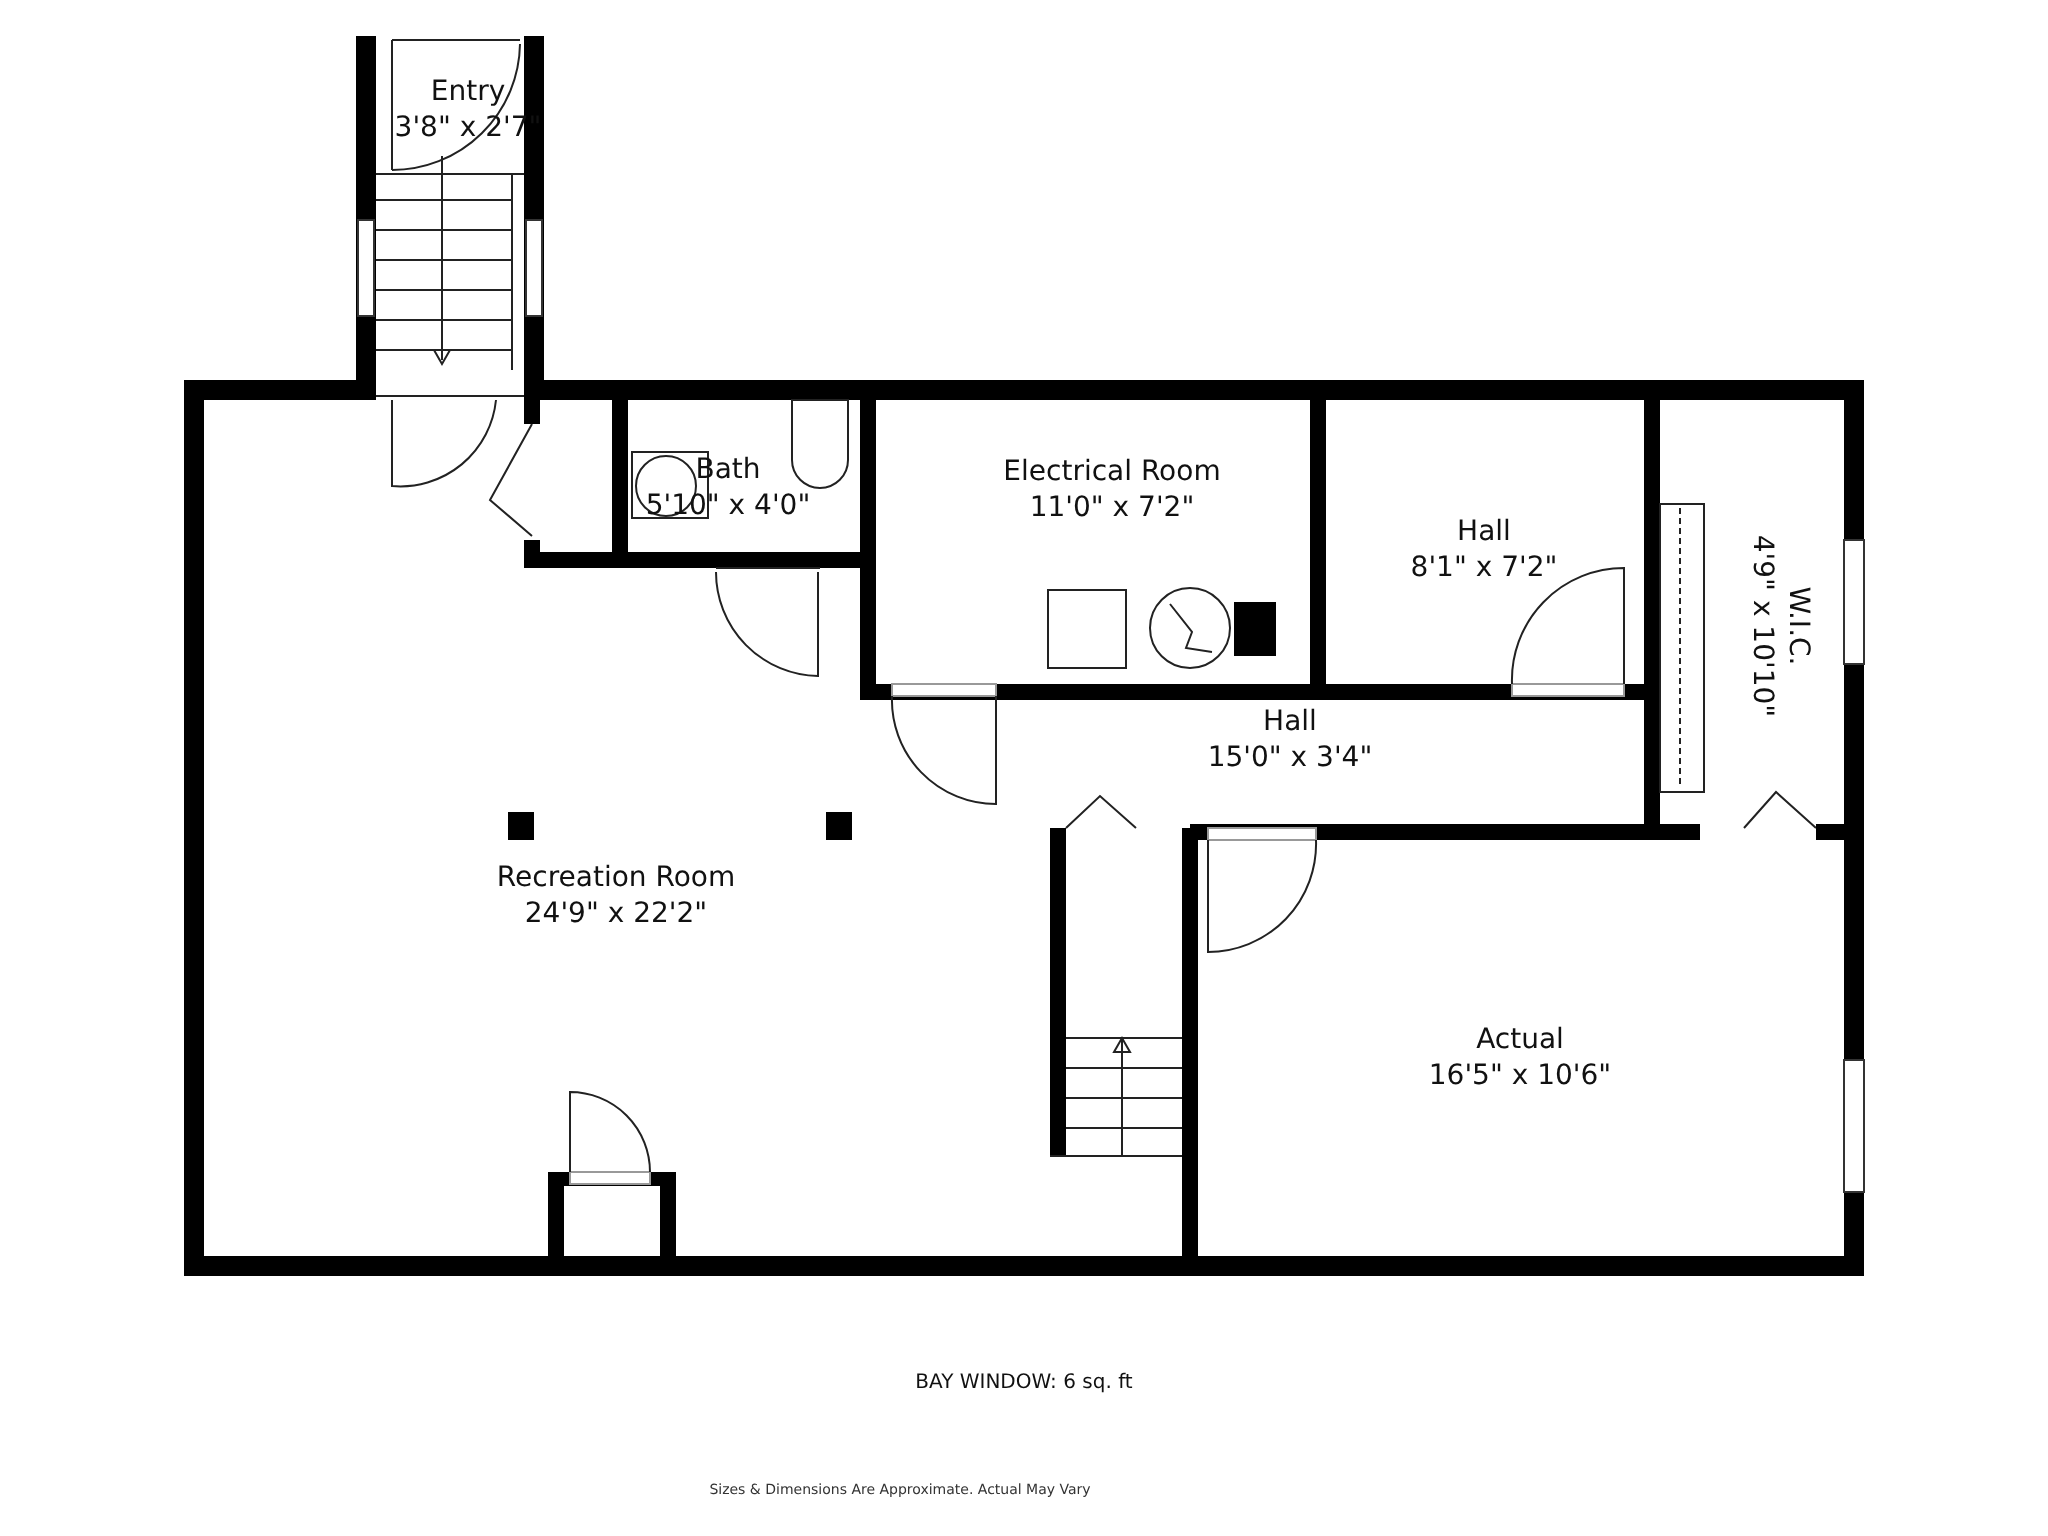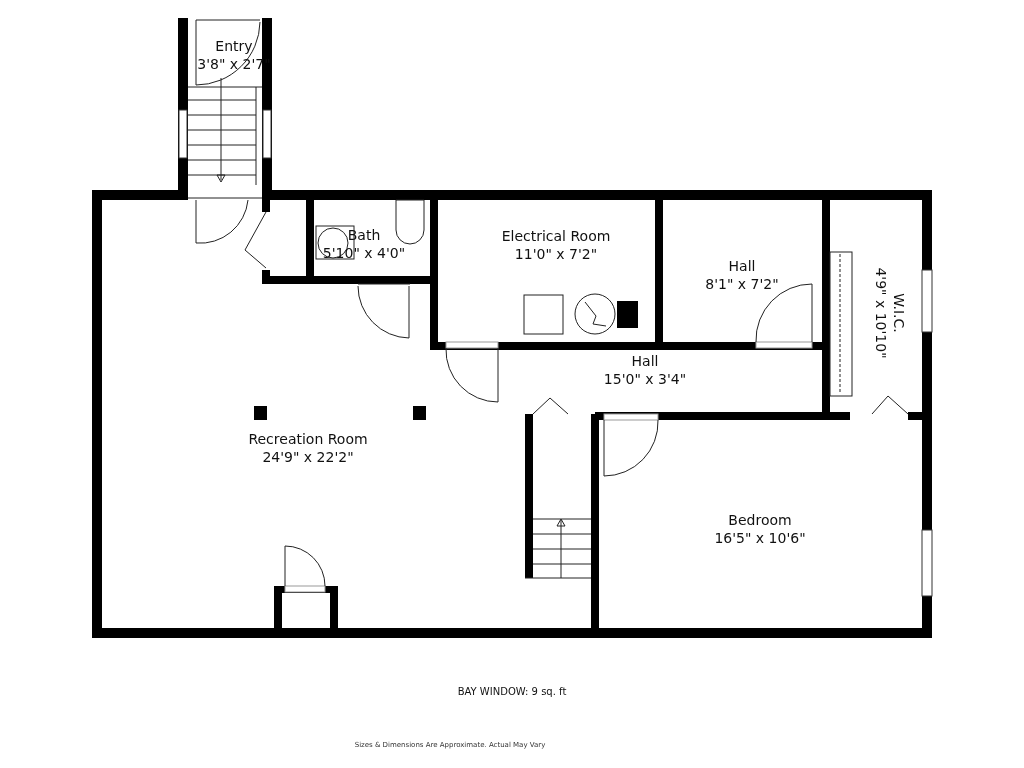--- a/index.html
+++ b/index.html
@@ -130,20 +130,20 @@
 </div>
 <div class="label" style="left:645px; top:352px;">
   <div>Hall</div>
   <div>15'0" x 3'4"</div>
 </div>
 <div class="label" style="left:308px; top:430px;">
   <div>Recreation Room</div>
   <div>24'9" x 22'2"</div>
 </div>
 <div class="label" style="left:760px; top:511px;">
-  <div>Bedroom</div>
+  <div>Actual</div>
   <div>16'5" x 10'6"</div>
 </div>
 
 <div class="footer" style="top:686px;">
-  <div>BAY WINDOW: 9 sq. ft</div>
+  <div>BAY WINDOW: 6 sq. ft</div>
 </div>
 <div class="disclaimer">Sizes &amp; Dimensions Are Approximate. Actual May Vary</div>
 
 </body></html>

